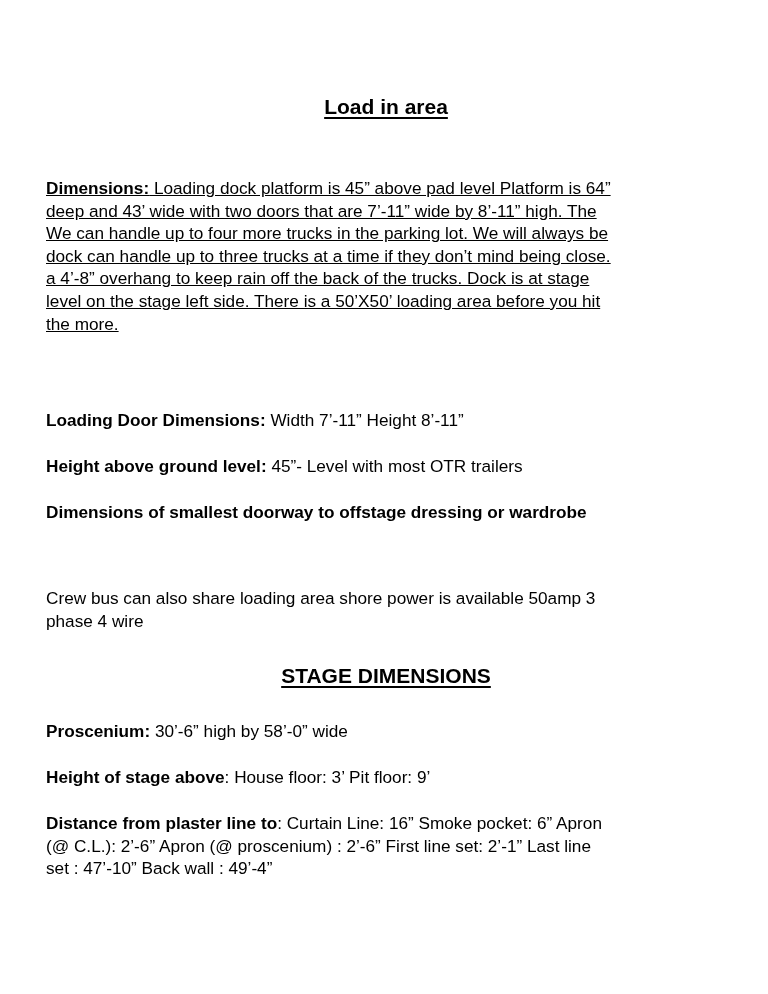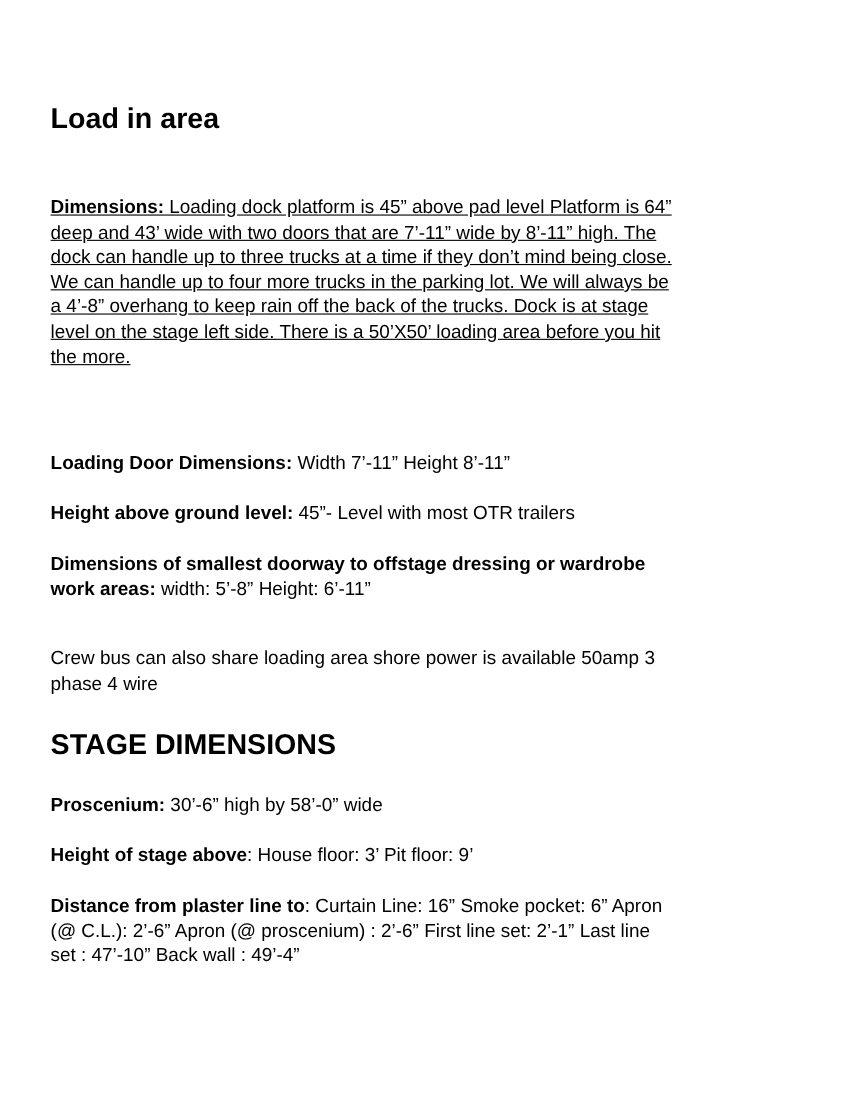--- a/index.html
+++ b/index.html
@@ -18,24 +18,26 @@
     .page {
       position: absolute;
       left: 46px;
       top: 0;
       width: 680px;
     }
     .heading {
       position: absolute;
       left: 0;
       width: 680px;
+      text-align: center;
       font-weight: bold;
+      text-decoration: underline;
       text-decoration-thickness: 2px;
       text-underline-offset: 3px;
-      font-size: 26px;
+      font-size: 21px;
       line-height: 26px;
     }
     .para {
       position: absolute;
       left: 0;
       width: 680px;
       font-size: 17.2px;
       line-height: 22.6px;
       white-space: normal;
     }
@@ -50,38 +52,37 @@
 </head>
 <body>
 
 <div class="page">
 
   <div class="heading" style="top:94px;">Load in area</div>
 
   <div class="para" style="top:177px;text-decoration:underline;">
     <span class="line"><b>Dimensions:</b><span> Loading dock platform is 45” above pad level Platform is 64”</span></span>
     <span class="line">deep and 43’ wide with two doors that are 7’-11” wide by 8’-11” high.  The</span>
+    <span class="line">We can handle up to four more trucks in the parking lot.  We will always be</span>
     <span class="line">dock can handle up to three trucks at a time if they don’t mind being close.</span>
-    <span class="line">We can handle up to four more trucks in the parking lot.  We will always be</span>
     <span class="line">a 4’-8” overhang to keep rain off the back of the trucks.  Dock is at stage</span>
     <span class="line">level on the stage left side.  There is a 50’X50’ loading area before you hit</span>
     <span class="line">the more.</span>
   </div>
 
   <div class="para" style="top:409px;">
     <span class="line"><b>Loading Door Dimensions:</b><span> Width 7’-11” Height 8’-11”</span></span>
   </div>
 
   <div class="para" style="top:455px;">
     <span class="line"><b>Height above ground level:</b><span> 45”- Level with most OTR trailers</span></span>
   </div>
 
   <div class="para" style="top:501px;">
     <span class="line"><b>Dimensions of smallest doorway to offstage dressing or wardrobe</b></span>
-    <span class="line"><b>work areas:</b><span> width: 5’-8”  Height: 6’-11”</span></span>
   </div>
 
   <div class="para" style="top:571px;margin-top:16px;">
     <span class="line">Crew bus can also share loading area shore power is available 50amp 3</span>
     <span class="line">phase 4 wire</span>
   </div>
 
   <div class="heading" style="top:663px;">STAGE DIMENSIONS</div>
 
   <div class="para" style="top:720px;">

